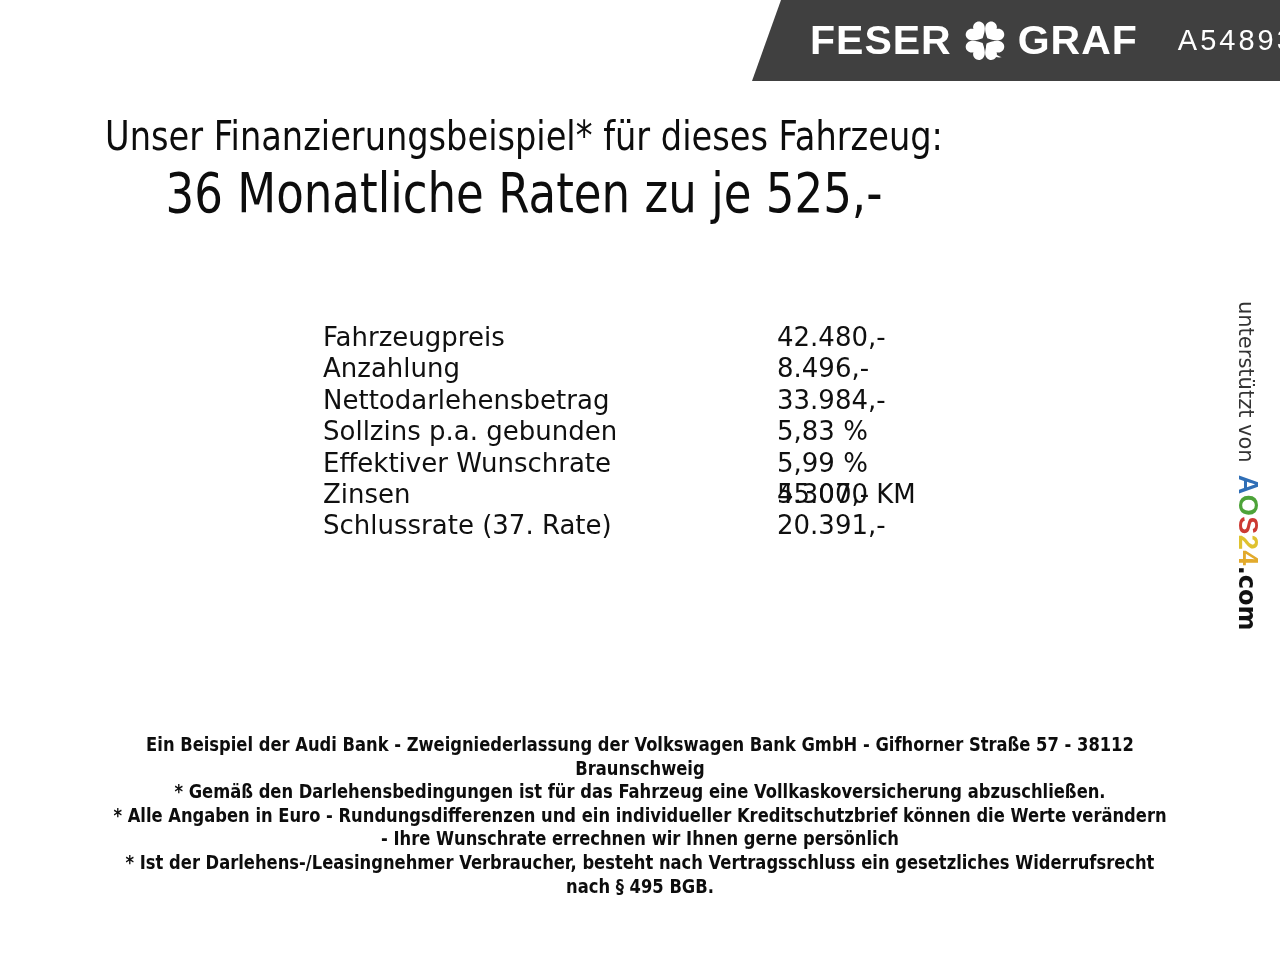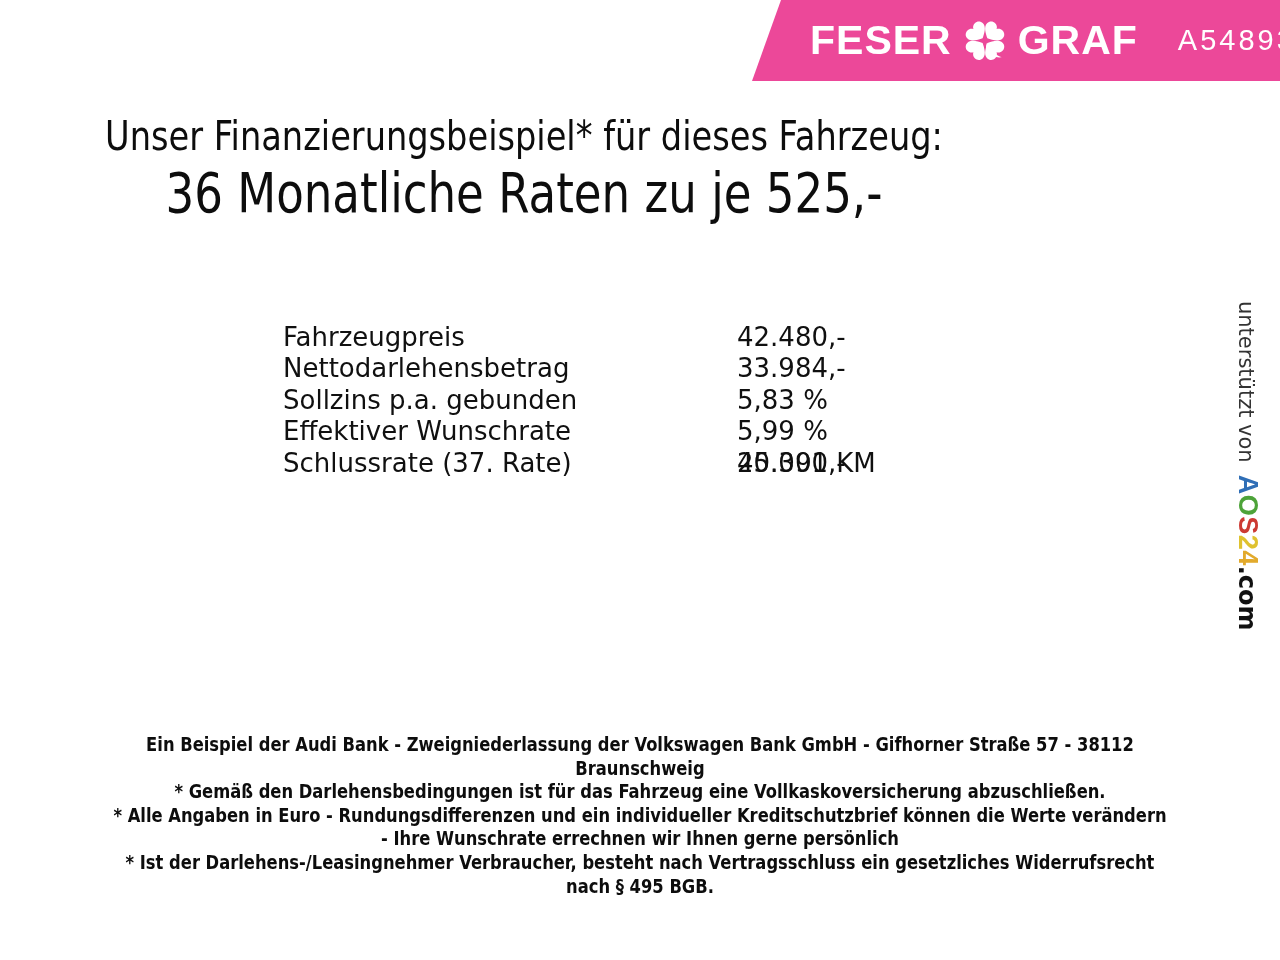--- a/index.html
+++ b/index.html
@@ -41,21 +41,21 @@
     font-size:41px; line-height:1.15; white-space:nowrap;
     transform:scaleX(0.82); transform-origin:50% 50%;
   }
   .heading-line2 {
     font-size:55px; line-height:1.1; white-space:nowrap; margin-top:3px;
     transform:scaleX(0.82); transform-origin:50% 50%;
   }
 
   
   .finance-table { position:absolute; left:283px; top:322px; }
-  .frow { position:relative; line-height:31.4px; font-size:26px; white-space:nowrap; color:#101010; }
+  .frow { position:relative; line-height:31.4px; font-size:26px; white-space:nowrap; color:#101010;margin-left:40px; }
   .frow .value { position:absolute; left:454px; top:0; }
 
   
   .sidetext {
     position:absolute; left:1263px; top:301px;
     transform:rotate(90deg); transform-origin:0 0;
     white-space:nowrap;
     display:flex; align-items:baseline;
     font-size:21px; color:#333333;
   }
@@ -68,21 +68,21 @@
     position:absolute; top:733px; left:0; width:1280px;
     text-align:center;
     font-weight:bold; font-size:19px; line-height:23.6px;
     transform:scaleX(0.86); transform-origin:50% 0;
     color:#0d0d0d;
   }
 </style>
 </head>
 <body>
 
-<div class="banner" style="background: #ec4899;">
+<div class="banner" style="background: #404040;">
   <div class="brand">
     <span>FESER</span>
     <svg class="clover" viewBox="-17 -17 34 36" aria-hidden="true">
       <g fill="#ffffff">
         <path id="leaf" transform="rotate(45) translate(0,-1.5)" d="M0,-1 C-2.9,-2.6 -8.2,-4.8 -8.2,-8.9 C-8.2,-11.7 -6,-13.2 -3.9,-13.2 C-2.2,-13.2 -0.7,-12.3 0,-10.8 C0.7,-12.3 2.2,-13.2 3.9,-13.2 C6,-13.2 8.2,-11.7 8.2,-8.9 C8.2,-4.8 2.9,-2.6 0,-1 Z"></path>
         <use href="#leaf" transform="rotate(90)"></use>
         <use href="#leaf" transform="rotate(180)"></use>
         <use href="#leaf" transform="rotate(270)"></use>
         <path d="M1.5,1.5 C4,7 7.5,10.5 12.5,12.5 C8,13 4,11.5 1.8,8.5 C0.4,6.4 0.5,3.5 1.5,1.5 Z"></path>
       </g>
@@ -96,33 +96,41 @@
   <div class="heading-line1">Unser Finanzierungsbeispiel* für dieses Fahrzeug:</div>
   <div class="heading-line2">36 Monatliche Raten zu je 525,-</div>
 </div>
 
 <div class="finance-table">
   <div class="frow">
     <span class="label">Fahrzeugpreis</span>
     <span class="value">42.480,-</span>
   </div>
   <div class="frow">
+    <span class="label">Anzahlung</span>
+    <span class="value">8.496,-</span>
+  </div>
+  <div class="frow">
     <span class="label">Nettodarlehensbetrag</span>
     <span class="value">33.984,-</span>
   </div>
   <div class="frow">
     <span class="label">Sollzins p.a. gebunden</span>
     <span class="value">5,83 %</span>
   </div>
   <div class="frow">
     <span class="label">Effektiver Wunschrate</span>
     <span class="value">5,99 %</span>
   </div>
   <div class="frow">
     <span class="value">45.000 KM</span>
+  </div>
+  <div class="frow">
+    <span class="label">Zinsen</span>
+    <span class="value">5.307,-</span>
   </div>
   <div class="frow">
     <span class="label">Schlussrate (37. Rate)</span>
     <span class="value">20.391,-</span>
   </div>
 </div>
 
 <div class="sidetext">
   <span class="side-prefix">unterstützt von</span>
   <span class="logo-group">

